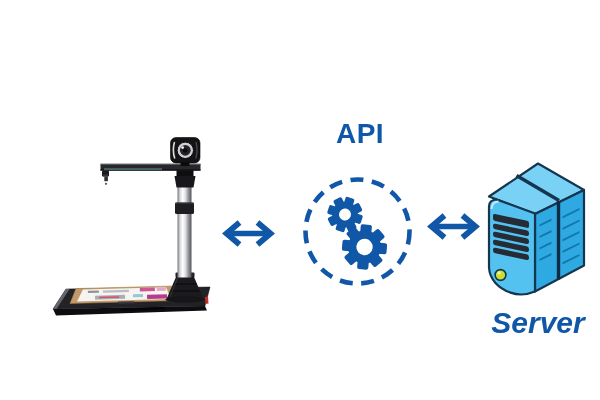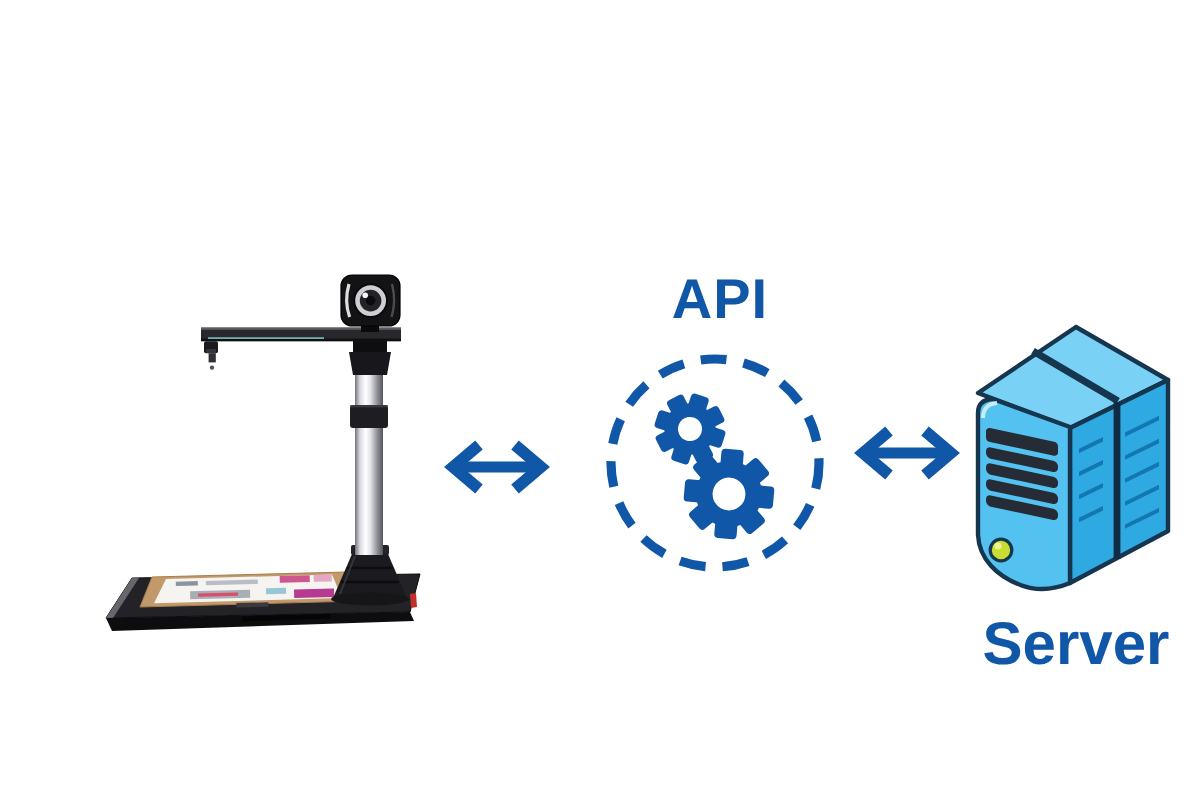--- a/index.html
+++ b/index.html
@@ -6,22 +6,22 @@
   #canvas{
     position:relative;width:600px;height:400px;overflow:hidden;
     background:var(--background,#ffffff);
     font-family:"Liberation Sans",sans-serif;
   }
   #scene{position:absolute;left:0;top:0;}
   .label{
     position:absolute;color:var(--accent,#1057a7);font-weight:bold;
     text-align:center;line-height:1;font-family:"Liberation Sans",sans-serif;
   }
-  #api-label{left:327px;top:136px;width:66px;font-size:28px;letter-spacing:.5px;}
-  #server-label{left:479px;top:308px;width:118px;font-size:30px;}
+  #api-label{left:327px;top:120px;width:66px;font-size:28px;letter-spacing:.5px;}
+  #server-label{left:479px;top:308px;width:118px;font-size:30px;font-style:italic;}
   .accent-stroke{stroke:var(--accent,#1057a7);fill:none;}
   .accent-fill{fill:var(--accent,#1057a7);}
   .hole{fill:#ffffff;}
   .server-top{fill:var(--server-top,#79d2f6);}
   .server-front{fill:var(--server-front,#54c2f0);}
   .server-side{fill:var(--server-side,#2ea9e1);}
   .srv-outline{stroke:var(--server-outline,#16364f);stroke-width:2.2;stroke-linejoin:round;}
   .vent{fill:var(--server-vent,#262c35);}
   .doc-tan{fill:var(--doc-tan,#c2996a);}
   .led{fill:var(--led,#c9dd33);}

